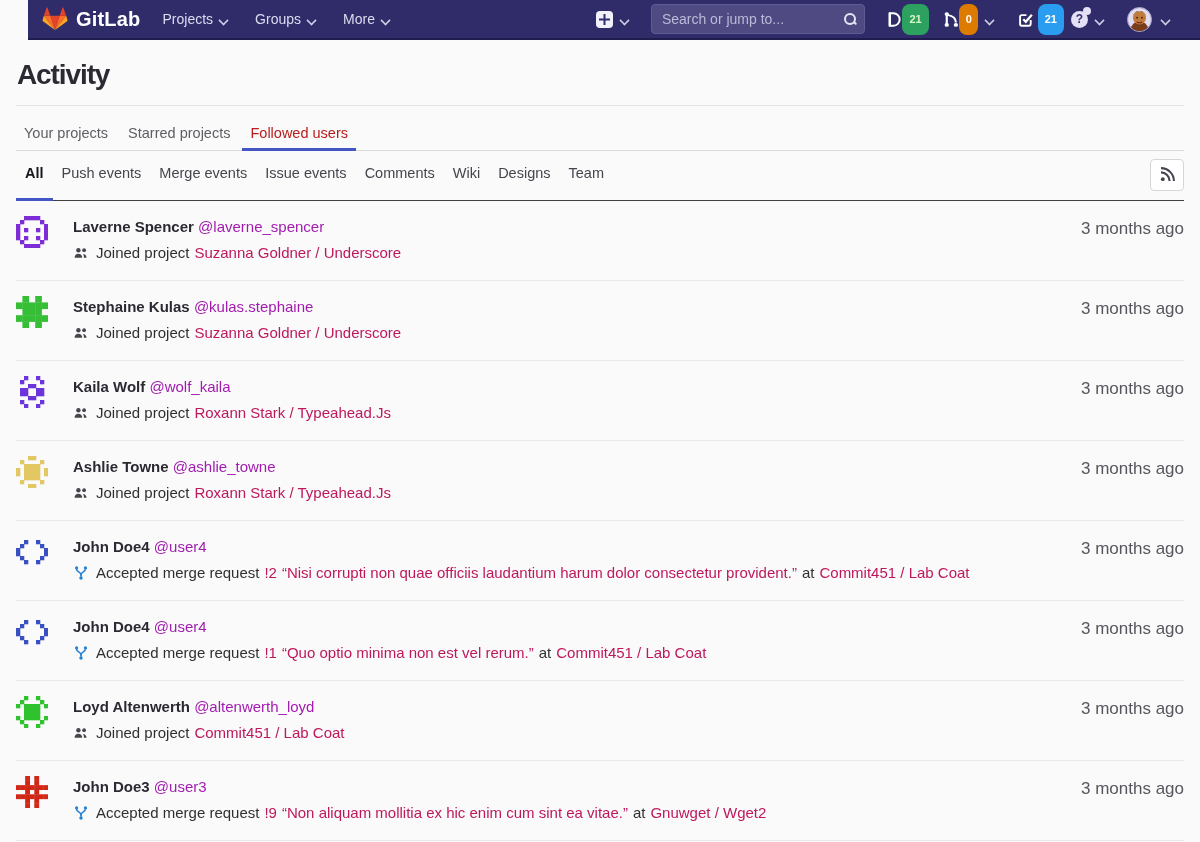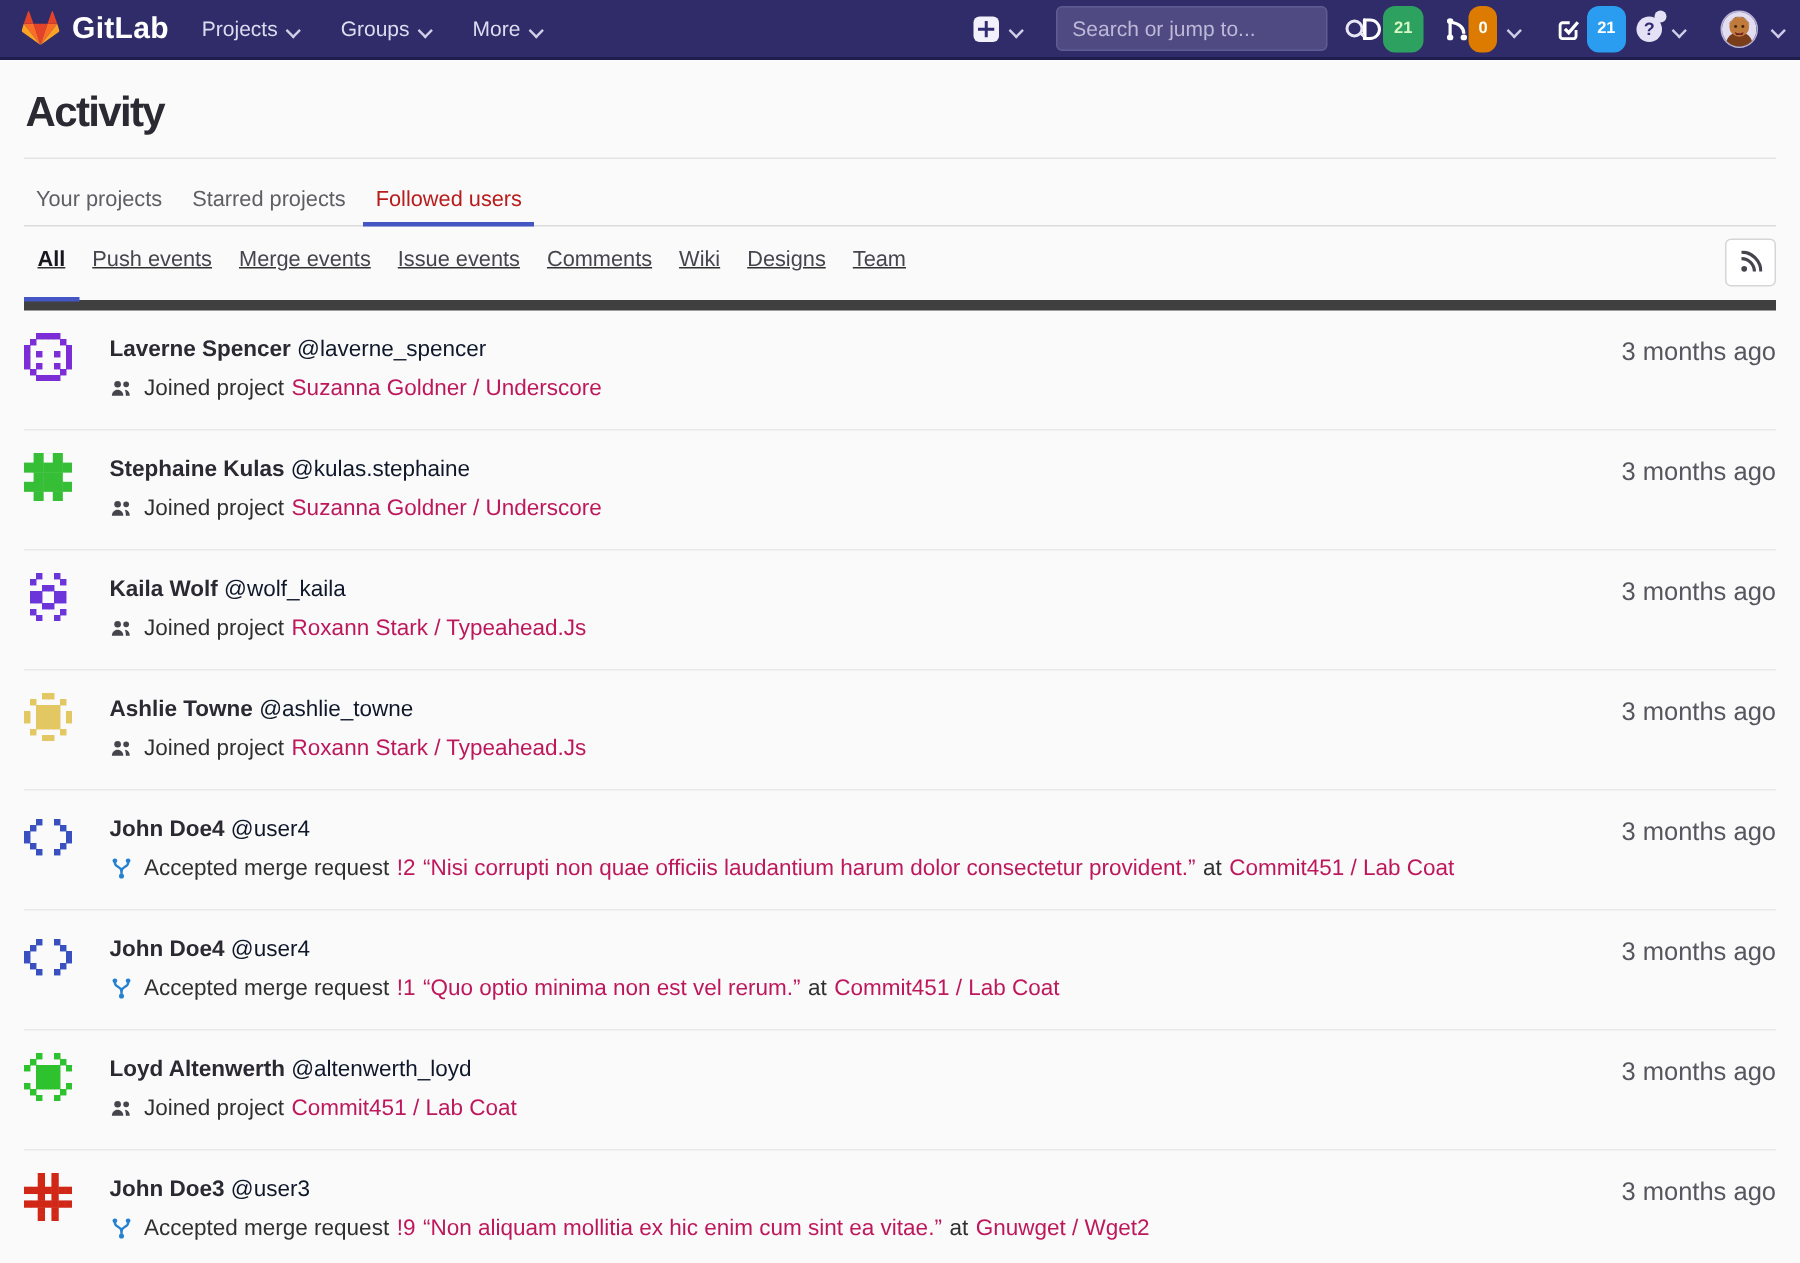--- a/index.html
+++ b/index.html
@@ -12,22 +12,23 @@
   }
   a { text-decoration:none; }
 
   
   .navbar {
     height:40px;
     background:#302c69;
     border-bottom:2px solid #1f1c4e;
     display:flex;
     align-items:center;
-    padding:0 10px 0 14px;
+    padding:0 30px 0 14px;
     color:#fff;
+    margin-left:28px;
   }
   .navbar-left { display:flex; align-items:center; }
   .brand { display:flex; align-items:center; gap:8px; margin-right:12px; }
   .brand-logo svg { display:block; }
   .brand-name { font-size:20px; font-weight:700; color:#fff; letter-spacing:.2px; }
   .nav-menu { display:flex; align-items:center; list-style:none; }
   .nav-menu-item {
     display:flex; align-items:center; gap:6px;
     padding:0 10px;
     margin-right:7px;
@@ -45,21 +46,21 @@
     transform:rotate(45deg) scale(.8,.8);
   }
   .navbar-right { display:flex; align-items:center; margin-left:auto; }
   .plus-group { display:flex; align-items:center; gap:7px; margin-right:22px; cursor:pointer; }
     .plus-box {
     width:17px; height:17px; border-radius:4px; background:#f2f1fb;
     display:flex; align-items:center; justify-content:center;
     color:#312d72; font-weight:700; font-size:15px; line-height:1;
   }
   .searchbox {
-    width:181px; height:30px;
+    width:214px; height:30px;
     background:#4f4b82;
     border:1px solid #605c93;
     border-radius:4px;
     display:flex; align-items:center;
     padding:0 10px;
     margin-right:20px;
   }
   .searchbox input {
     flex:1; background:transparent; border:none; outline:none;
     color:#e8e6f5; font-size:14px; font-family:inherit;
@@ -126,21 +127,21 @@
     padding:19px 8px 7px;
     margin-right:4px;
     color:#5e5e64;
     font-size:14.5px;
     border-bottom:3px solid transparent;
     margin-bottom:-1px;
     cursor:pointer;
   }
   .tab-link.active { color:#b91c1c; font-weight:400; border-bottom-color:#4455c4; }
 
-  .tabs-filter-row { display:flex; align-items:center; border-bottom:7px solid #404040;text-decoration:underline; }
+  .tabs-filter-row { display:flex; align-items:center; border-bottom:1px solid #404040; }
   .tabs-filter { display:flex; flex:1; }
   .filter-link {
     padding:14px 9px 17px;
     color:#46454d;
     font-size:14.5px;
     border-bottom:3px solid transparent;
     margin-bottom:-1px;
     cursor:pointer;
   }
   .filter-link.active { color:#18171d; font-weight:700; border-bottom-color:#4455c4; }
@@ -160,21 +161,21 @@
     position:relative;
     border-bottom:1px solid #e9e9e9;
     padding:15px 0 17px 57px;
     min-height:80px;
     font-size:15px;
   }
   .event-avatar { position:absolute; left:0; top:15px; width:32px; height:32px; }
   .event-avatar svg { display:block; }
   .event-line1 { line-height:22px; }
   .event-name { font-weight:700; color:#2b2a33; }
-  .event-username { color:#0f172a; }
+  .event-username { color:#a21caf; }
   .event-line2 { line-height:21px; margin-top:4px; display:flex; align-items:center; flex-wrap:wrap; column-gap:5px; }
   .event-line2 .evt-icon { display:inline-flex; margin-right:2px; }
   .event-line2 a { color:#be185d; }
   .event-time {
     position:absolute; right:0; top:18px;
     color:#57565e; font-size:17px;
   }
   .mr-quote { color:#be185d; }
 </style>
 </head>

